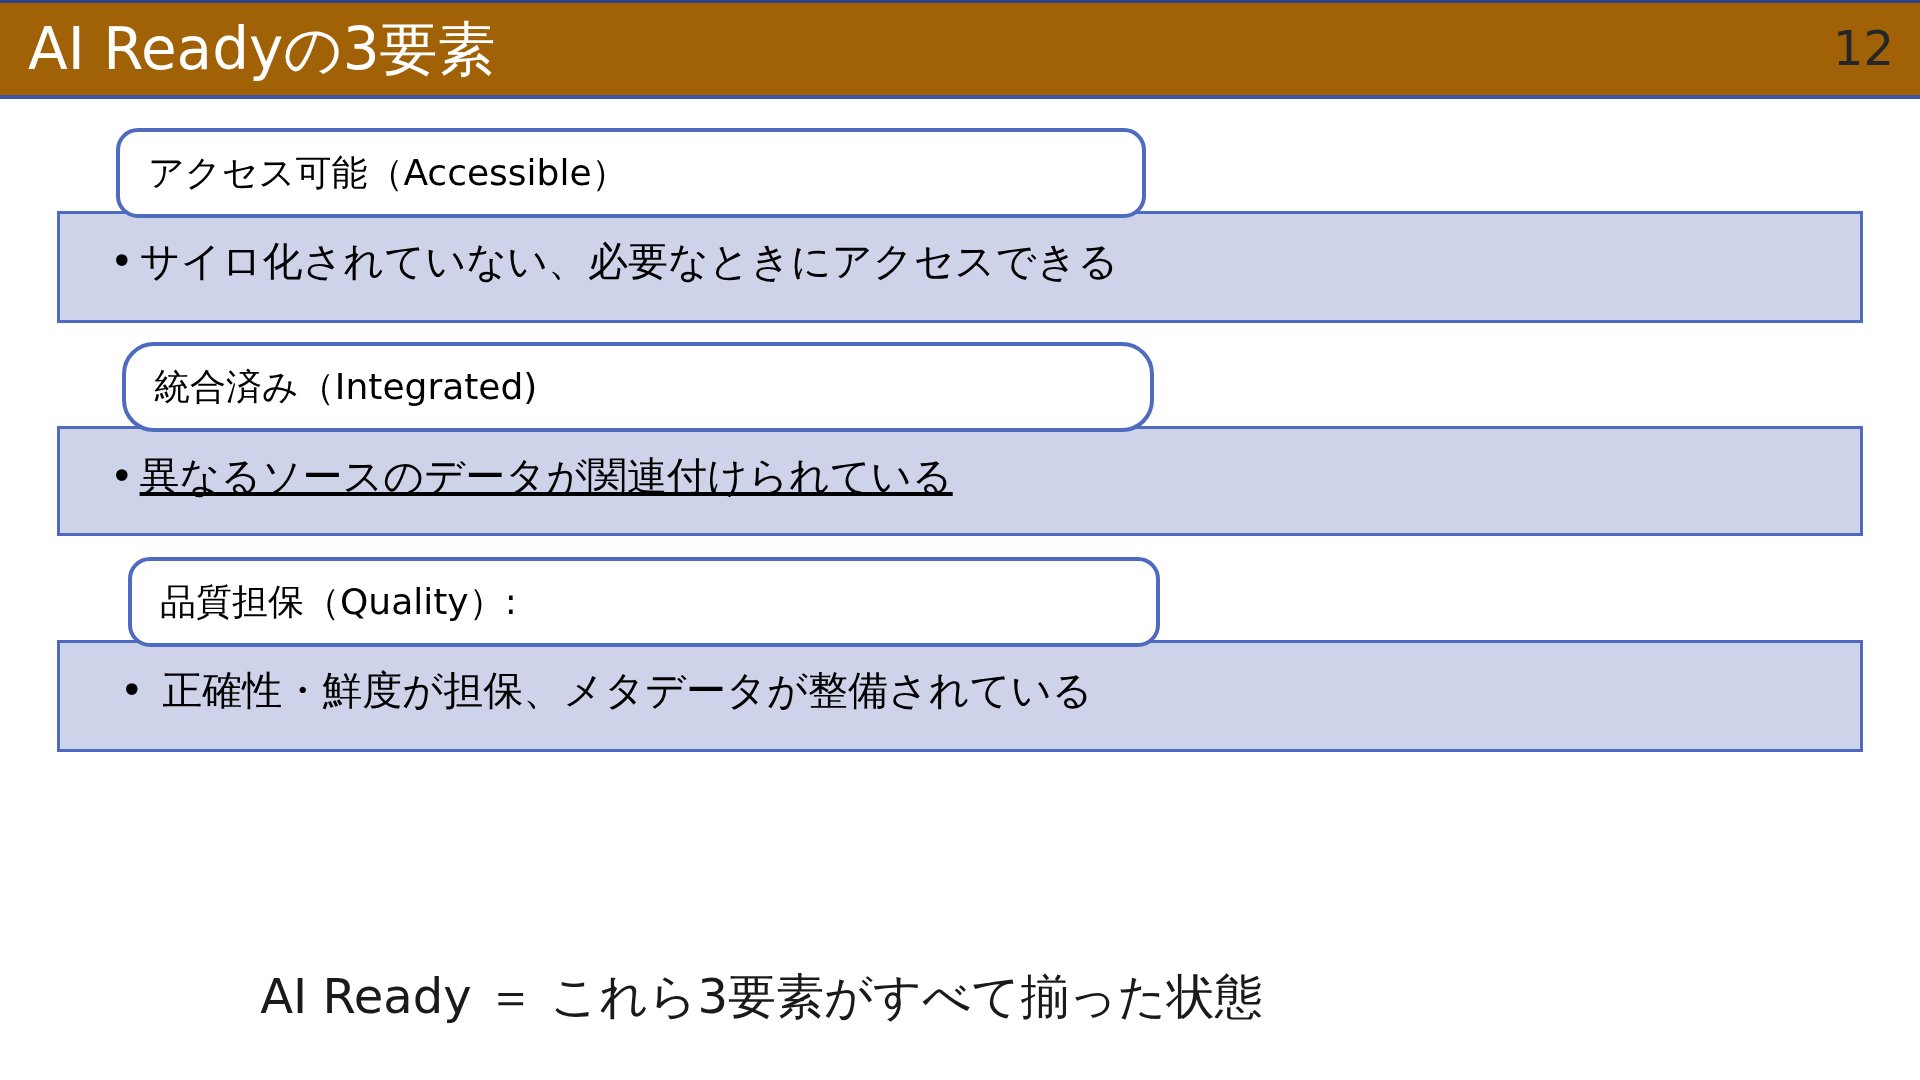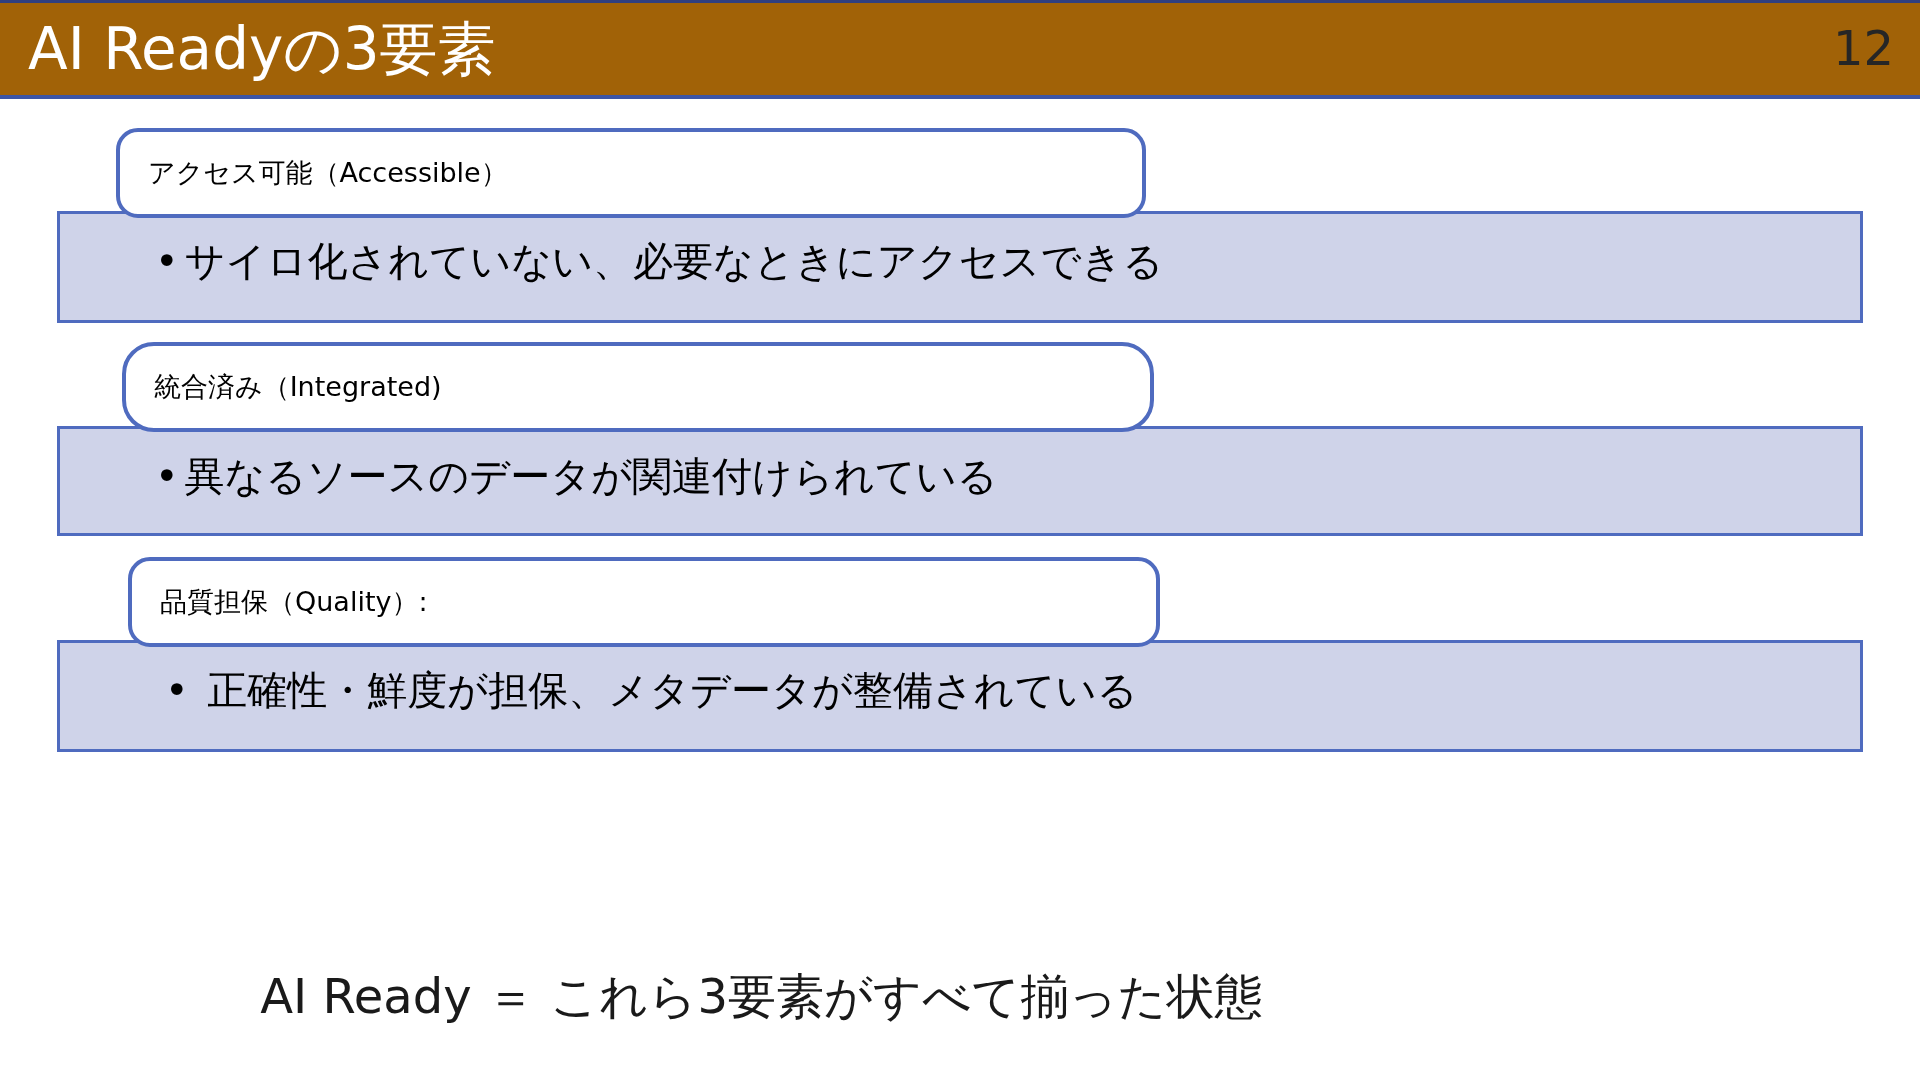--- a/index.html
+++ b/index.html
@@ -66,54 +66,53 @@
     box-sizing: border-box;
   }
 
   .body-text {
     position: absolute;
     left: 110px;
     color: #000000;
     font-size: 40px;
     line-height: 1.2;
     white-space: nowrap;
-    margin-left: 45px;
   }
   .body-text .bullet {
     display: inline-block;
     margin-right: 6px;
   }
 
   .header-card {
     position: absolute;
     background: #ffffff;
     border: 4px solid #4f6bbf;
     border-radius: 22px;
     box-sizing: border-box;
   }
   .header-card .header-text {
     position: absolute;
     left: 28px;
     top: 50%;
     transform: translateY(-50%);
     color: #000000;
-    font-size: 27px;
+    font-size: 36px;
     line-height: 1.2;
     white-space: nowrap;
   }
 
   
   #group-1 .body-panel { left: 57px;  top: 211px; width: 1806px; height: 112px; }
   #group-1 .header-card { left: 116px; top: 128px; width: 1030px; height: 90px; }
   #group-1 .body-text   { top: 237px; }
 
   
   #group-2 .body-panel { left: 57px;  top: 426px; width: 1806px; height: 110px; }
   #group-2 .header-card { left: 122px; top: 342px; width: 1032px; height: 90px; border-radius: 32px; }
-  #group-2 .body-text   { top: 452px; }
+  #group-2 .body-text   { top: 452px; text-decoration: underline; }
 
   
   #group-3 .body-panel { left: 57px;  top: 640px; width: 1806px; height: 112px; }
   #group-3 .header-card { left: 128px; top: 557px; width: 1032px; height: 90px; }
   #group-3 .body-text   { top: 666px; left: 120px; }
 
   
   .footer-caption {
     position: absolute;
     left: 0;

